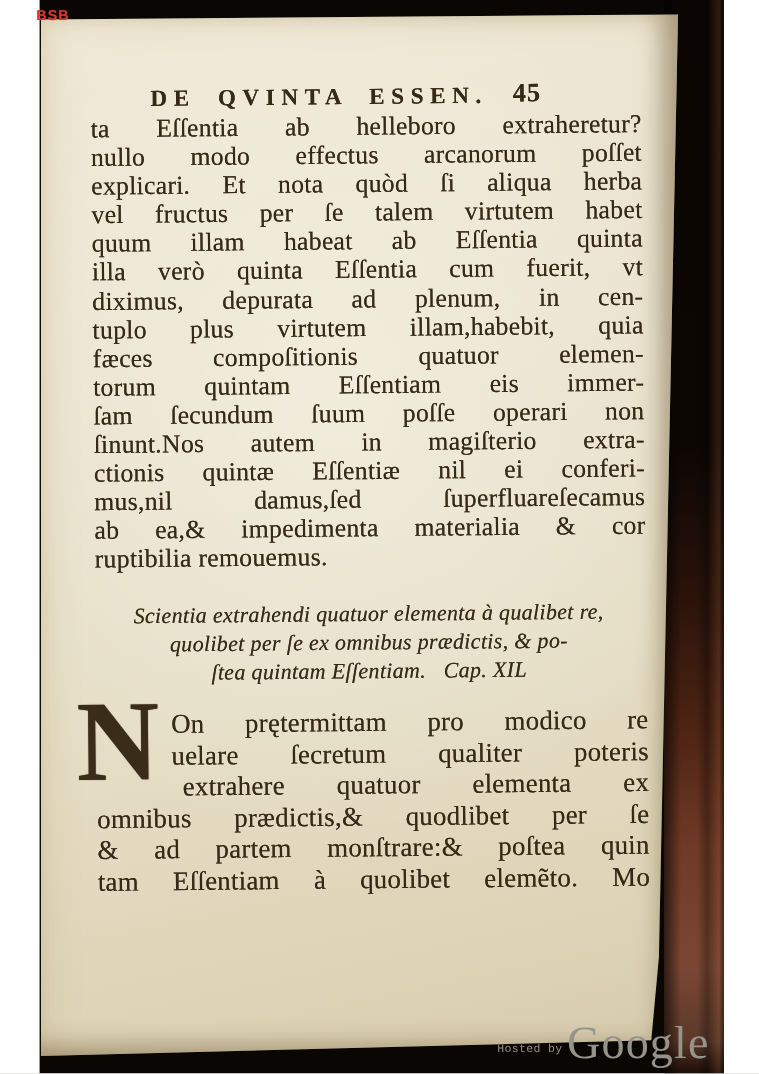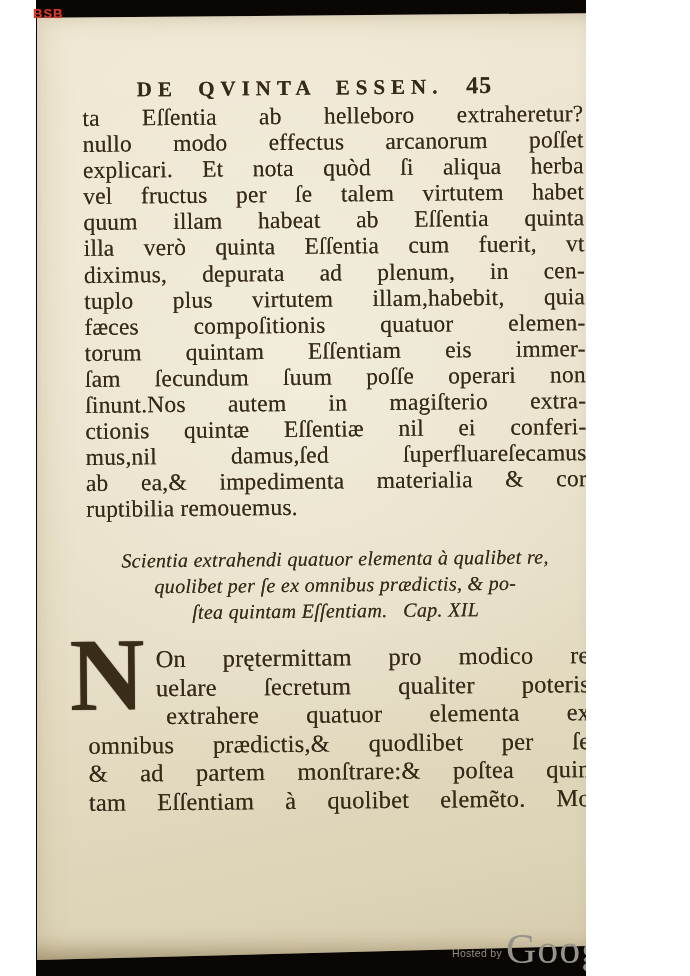--- a/index.html
+++ b/index.html
@@ -1,16 +1,16 @@
 <!DOCTYPE html>
 <html><head>
 <meta charset="utf-8">
 <style>
   html,body{margin:0;padding:0;background:#ffffff;}
-  .stage{position:relative;width:586px;height:976px;overflow:hidden;background:#ffffff;
+  .stage{position:relative;width:690px;height:976px;overflow:hidden;background:#ffffff;
          font-family:"Liberation Serif","DejaVu Serif",serif;}
   
   .scan{position:absolute;left:36px;top:0;width:622px;height:976px;background:#0a0604;}
   .cover{position:absolute;left:568px;top:0;width:54px;height:976px;
          background:
            linear-gradient(90deg, rgba(0,0,0,.6) 0%, rgba(0,0,0,0) 28%, rgba(0,0,0,0) 55%, rgba(0,0,0,.30) 72%, rgba(140,85,55,.28) 92%, rgba(0,0,0,.45) 100%),
            linear-gradient(180deg,#0b0603 0%,#0d0704 42%,#2b130a 56%,#4e2414 68%,#6f3a26 79%,#7b4733 90%,#5c3929 97%,#1c0e07 100%);}
   
   .paper{position:absolute;left:37px;top:13px;width:580px;height:947px;
          clip-path:polygon(0% 0.5%,99.9% 0%,98.7% 36%,96.9% 90.5%,95.7% 98.5%,0% 100%);
@@ -39,21 +39,21 @@
   .dropcap{position:absolute;left:30px;top:618px;font-size:104px;line-height:.78;
            font-weight:bold;color:#392c18;text-shadow:0 0 1px rgba(50,38,20,.8);}
   .ind1{padding-left:68px;}
   .ind2{padding-left:78px;}
   
   .stamp{position:absolute;left:33px;top:6px;font-family:"Liberation Sans","DejaVu Sans",sans-serif;
          font-size:13px;font-weight:bold;color:#d23a2c;letter-spacing:1px;
          text-shadow:0 0 1px rgba(210,58,44,.6);z-index:6;}
   
   .watermark{position:absolute;left:452px;top:925px;z-index:5;white-space:nowrap;color:#8f8d82;}
-  .hostedby{font-family:Liberation Sans, sans-serif;font-size:10.5px;
+  .hostedby{font-family:Liberation Mono, monospace;font-size:10.5px;
             vertical-align:6px;letter-spacing:.3px;color:#938f82;}
   .glogo{font-family:"Liberation Serif","DejaVu Serif",serif;font-size:42px;letter-spacing:1px;
          color:#96948a;}
 </style>
 </head>
 <body>
 
 <div class="stage">
 
   <div class="scan">

